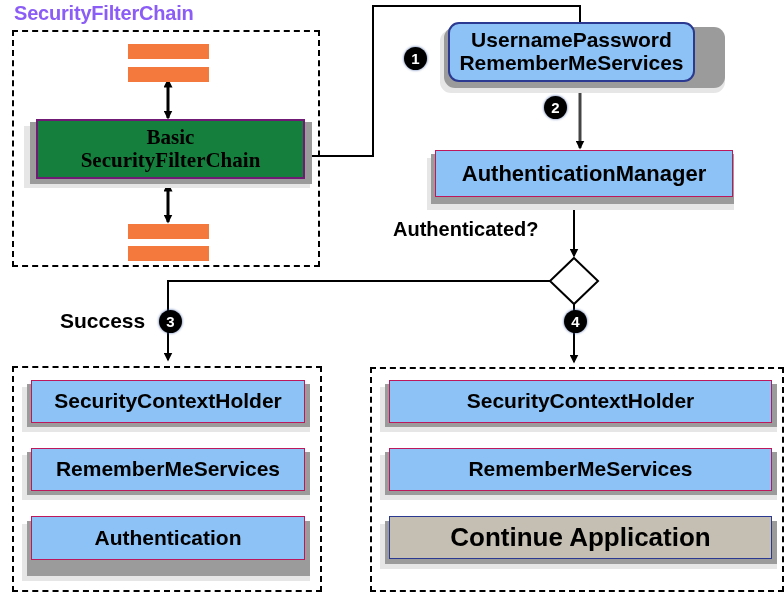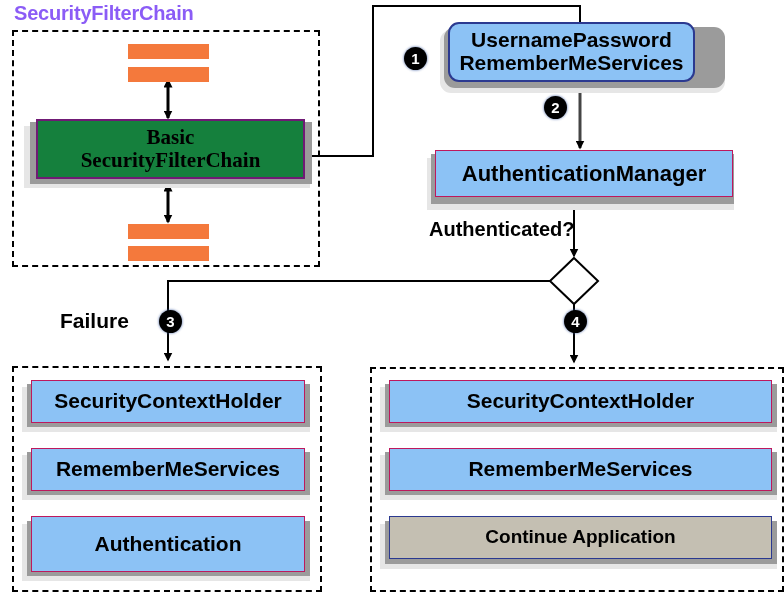--- a/index.html
+++ b/index.html
@@ -183,60 +183,60 @@
   </div>
 
   <div class="badge" style="left:544px; top:96px;">2</div>
 
   <div class="shadow-light" style="left:427px; top:158px; width:307px; height:52px;"></div>
   <div class="shadow-dark" style="left:431px; top:154px; width:303px; height:50px;"></div>
   <div class="node blue" style="left:435px; top:150px; width:298px; height:47px; font-size:22px;">
     <span>AuthenticationManager</span>
   </div>
 
-  <div class="flow-label" style="left:393px; top:218px; font-size:20px;margin-left:36px;">Authenticated?</div>
-
-  <div class="flow-label" style="left:60px; top:309px; font-size:21px;">Failure</div>
+  <div class="flow-label" style="left:393px; top:218px; font-size:20px;">Authenticated?</div>
+
+  <div class="flow-label" style="left:60px; top:309px; font-size:21px;">Success</div>
   <div class="badge" style="left:159px; top:310px;">3</div>
 
   <div class="badge" style="left:564px; top:310px;">4</div>
 
   <div class="dashed-group" style="left:12px; top:366px; width:310px; height:226px;"></div>
 
   <div class="shadow-light" style="left:22px; top:387px; width:288px; height:45px;"></div>
   <div class="shadow-dark" style="left:27px; top:384px; width:283px; height:43px;"></div>
   <div class="node blue" style="left:31px; top:380px; width:274px; height:43px; font-size:21px;">
     <span>SecurityContextHolder</span>
   </div>
 
   <div class="shadow-light" style="left:22px; top:455px; width:288px; height:45px;"></div>
   <div class="shadow-dark" style="left:27px; top:452px; width:283px; height:43px;"></div>
   <div class="node blue" style="left:31px; top:448px; width:274px; height:43px; font-size:21px;">
     <span>RememberMeServices</span>
   </div>
 
   <div class="shadow-light" style="left:22px; top:524px; width:288px; height:57px;"></div>
   <div class="shadow-dark" style="left:27px; top:521px; width:283px; height:55px;"></div>
-  <div class="node blue" style="left:31px; top:516px; width:274px; height:56px; font-size:21px; flex-direction:column;">
+  <div class="node blue" style="left:31px; top:516px; width:274px; height:44px; font-size:21px; flex-direction:column;">
     <span>Authentication</span>
   </div>
 
   <div class="dashed-group" style="left:370px; top:367px; width:414px; height:225px;"></div>
 
   <div class="shadow-light" style="left:380px; top:387px; width:397px; height:45px;"></div>
   <div class="shadow-dark" style="left:385px; top:384px; width:392px; height:43px;"></div>
   <div class="node blue" style="left:389px; top:380px; width:383px; height:43px; font-size:21px;">
     <span>SecurityContextHolder</span>
   </div>
 
   <div class="shadow-light" style="left:380px; top:455px; width:397px; height:45px;"></div>
   <div class="shadow-dark" style="left:385px; top:452px; width:392px; height:43px;"></div>
   <div class="node blue" style="left:389px; top:448px; width:383px; height:43px; font-size:21px;">
     <span>RememberMeServices</span>
   </div>
 
   <div class="shadow-light" style="left:380px; top:524px; width:397px; height:45px;"></div>
   <div class="shadow-dark" style="left:385px; top:521px; width:392px; height:43px;"></div>
-  <div class="node gray" style="left:389px; top:516px; width:383px; height:43px; font-size:19px;">
+  <div class="node gray" style="left:389px; top:516px; width:383px; height:43px; font-size:26px;">
     <span>Continue Application</span>
   </div>
 
 </div>
 
 </body></html>

